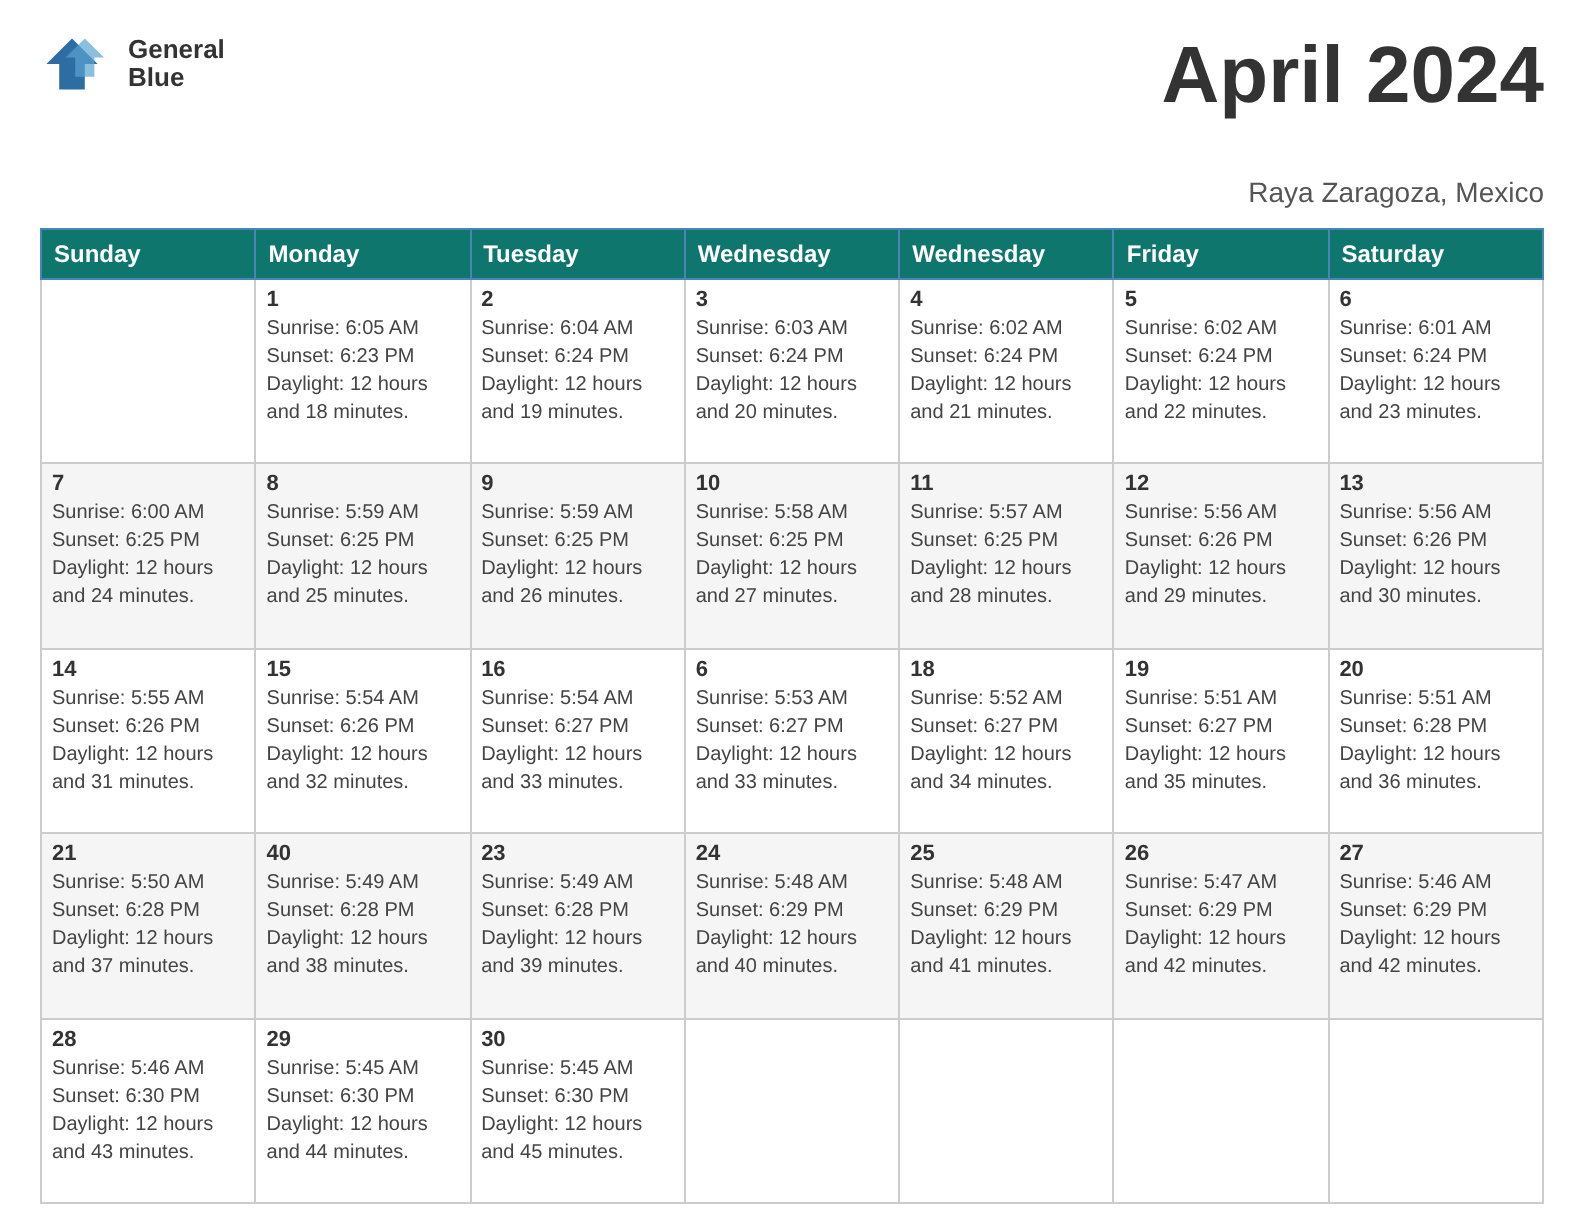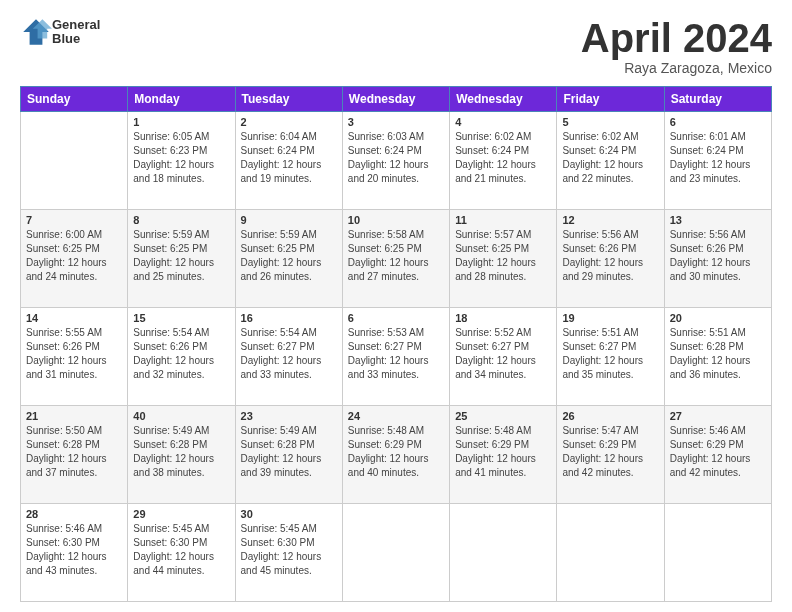--- a/index.html
+++ b/index.html
@@ -19,21 +19,21 @@
     }
     .header {
       display: flex;
       justify-content: space-between;
       align-items: flex-start;
       margin-bottom: 10px;
     }
     .logo {
       display: flex;
       align-items: center;
-      gap: 0;
+      gap: 12px;
     }
     .logo-text {
       display: flex;
       flex-direction: column;
       font-size: 13px;
       font-weight: bold;
       color: #333;
       line-height: 1.1;
     }
     .logo-icon {
@@ -46,30 +46,31 @@
     .title-block h1 {
       font-size: 40px;
       font-weight: bold;
       color: #333;
       line-height: 1.1;
     }
     .title-block h2 {
       font-size: 14px;
       color: #555;
       font-weight: normal;
+      margin-top: 28px;
     }
     .calendar {
       flex: 1;
       border: 1px solid #ccc;
       border-collapse: collapse;
       width: 100%;
       table-layout: fixed;
     }
     .calendar thead tr th {
-      background-color: #6d28d9;
+      background-color: #0f766e;
       color: #fff;
       text-align: left;
       padding: 5px 6px;
       font-size: 12px;
       border: 1px solid #4a85b8;
       font-weight: bold;
     }
     .calendar tbody tr td {
       vertical-align: top;
       padding: 4px 5px;

